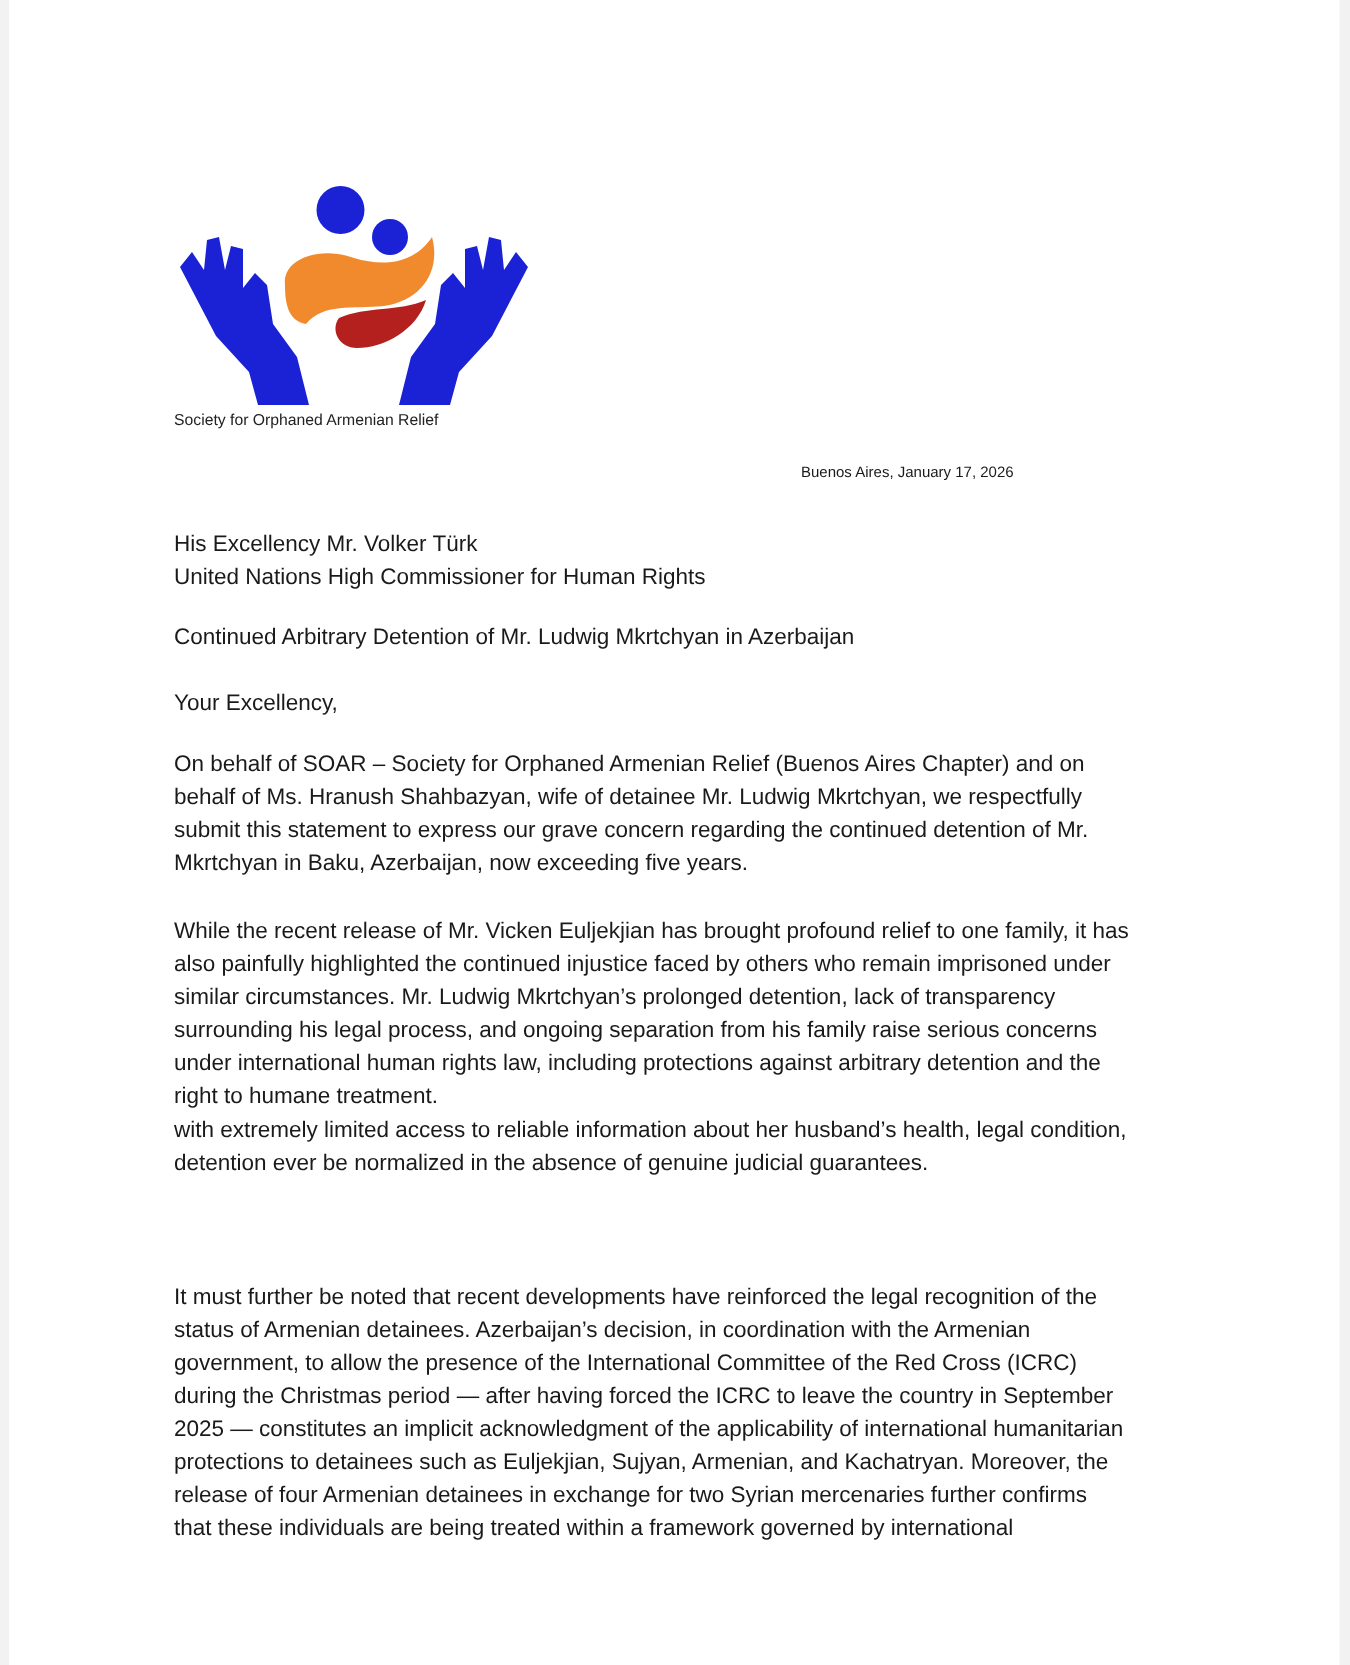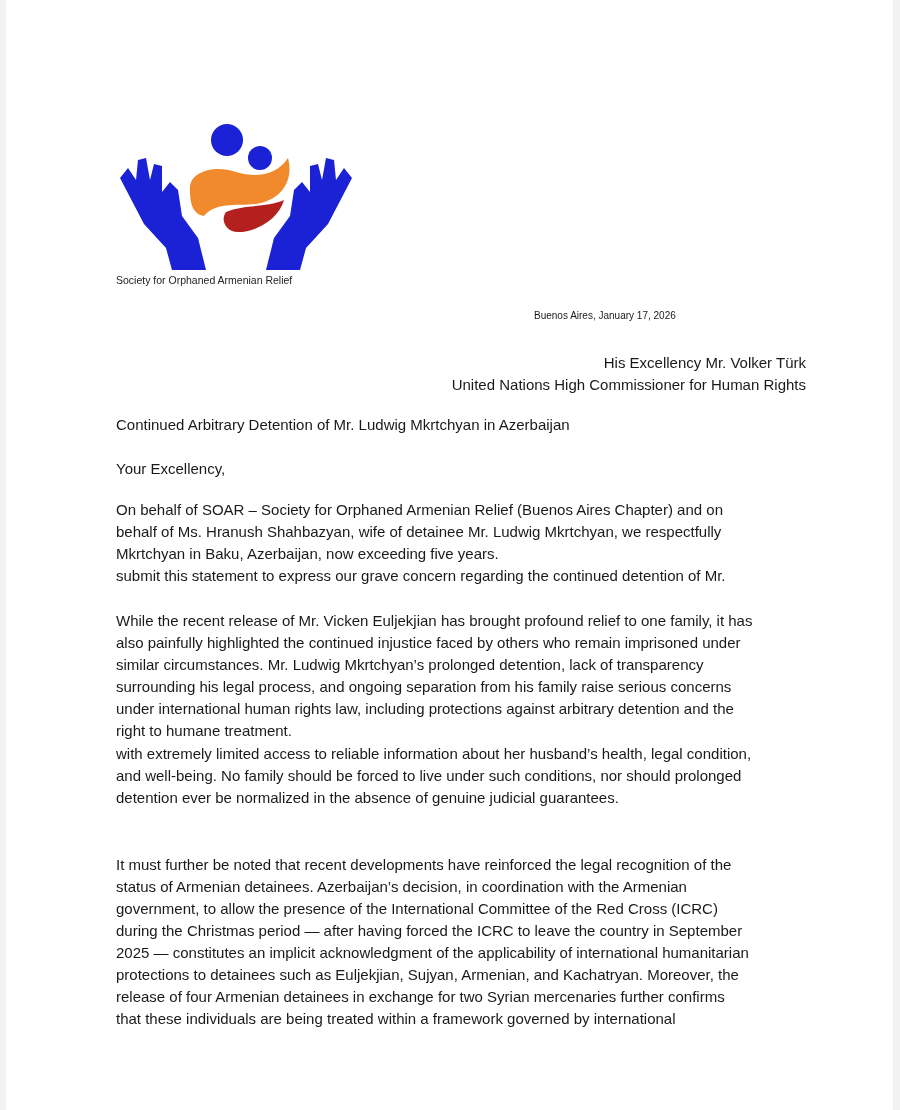--- a/index.html
+++ b/index.html
@@ -20,21 +20,21 @@
     .logo-caption {
       position: absolute; left: 110px; top: 274px;
       font-size: 10.5px; color: #222;
       white-space: nowrap;
     }
     .text {
       position: absolute; left: 110px; width: 690px;
       font-size: 15px; line-height: 22px; color: #1a1a1a;
     }
     .date { position: absolute; left: 528px; top: 310px; font-size: 10px; white-space: nowrap; }
-    .addr { top: 352px; text-align: right; }
+    .addr { top: 352px; }
     .subject { top: 414px; }
     .salutation { top: 458px; }
     .p1 { top: 499px; }
     .p2 { top: 610px; }
     .p3 { top: 743px; }
     .p4 { top: 854px; }
     .line { display: block; white-space: nowrap; }
   </style>
 </head>
 <body>
@@ -66,36 +66,35 @@
     <span class="line">United Nations High Commissioner for Human Rights</span>
   </div>
 
   <div class="text subject">Continued Arbitrary Detention of Mr. Ludwig Mkrtchyan in Azerbaijan</div>
 
   <div class="text salutation">Your Excellency,</div>
 
   <div class="text p1">
     <span class="line">On behalf of SOAR – Society for Orphaned Armenian Relief (Buenos Aires Chapter) and on</span>
     <span class="line">behalf of Ms. Hranush Shahbazyan, wife of detainee Mr. Ludwig Mkrtchyan, we respectfully</span>
+    <span class="line">submit this statement to express our grave concern regarding the continued detention of Mr.</span>
     <span class="line">Mkrtchyan in Baku, Azerbaijan, now exceeding five years.</span>
-    <span class="line">submit this statement to express our grave concern regarding the continued detention of Mr.</span>
   </div>
 
   <div class="text p2">
     <span class="line">While the recent release of Mr. Vicken Euljekjian has brought profound relief to one family, it has</span>
     <span class="line">also painfully highlighted the continued injustice faced by others who remain imprisoned under</span>
     <span class="line">similar circumstances. Mr. Ludwig Mkrtchyan’s prolonged detention, lack of transparency</span>
     <span class="line">surrounding his legal process, and ongoing separation from his family raise serious concerns</span>
     <span class="line">under international human rights law, including protections against arbitrary detention and the</span>
     <span class="line">right to humane treatment.</span>
   </div>
 
   <div class="text p3">
     <span class="line">with extremely limited access to reliable information about her husband’s health, legal condition,</span>
-    <span class="line">and well-being. No family should be forced to live under such conditions, nor should prolonged</span>
     <span class="line">detention ever be normalized in the absence of genuine judicial guarantees.</span>
   </div>
 
   <div class="text p4">
     <span class="line">It must further be noted that recent developments have reinforced the legal recognition of the</span>
     <span class="line">status of Armenian detainees. Azerbaijan’s decision, in coordination with the Armenian</span>
     <span class="line">government, to allow the presence of the International Committee of the Red Cross (ICRC)</span>
     <span class="line">during the Christmas period — after having forced the ICRC to leave the country in September</span>
     <span class="line">2025 — constitutes an implicit acknowledgment of the applicability of international humanitarian</span>
     <span class="line">protections to detainees such as Euljekjian, Sujyan, Armenian, and Kachatryan. Moreover, the</span>

